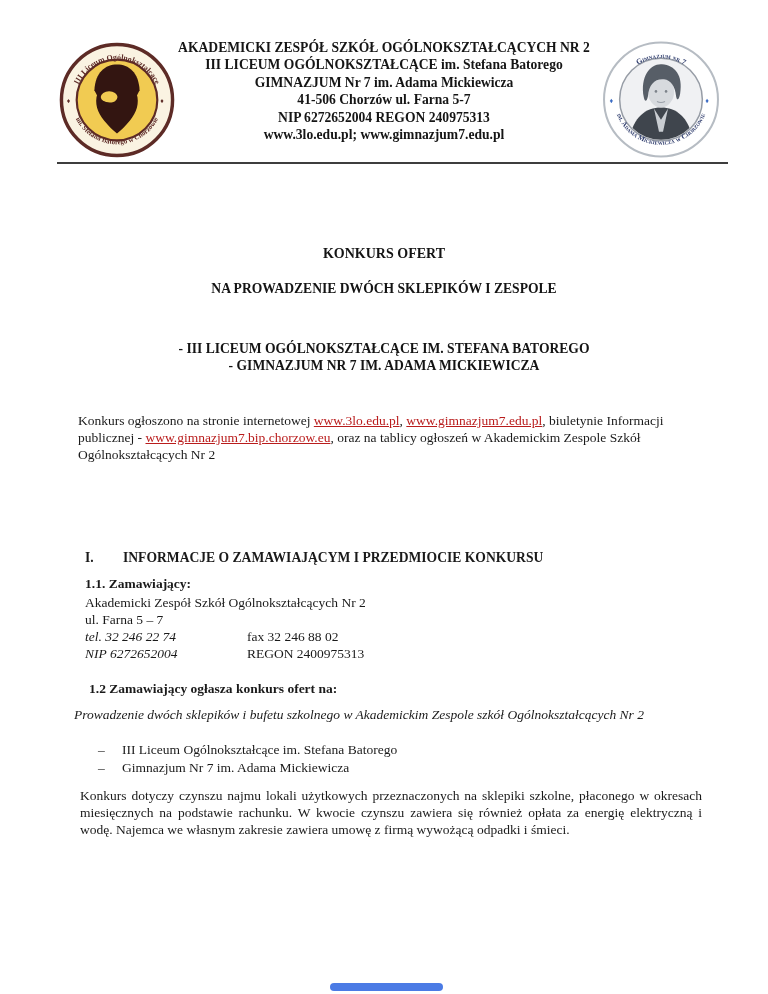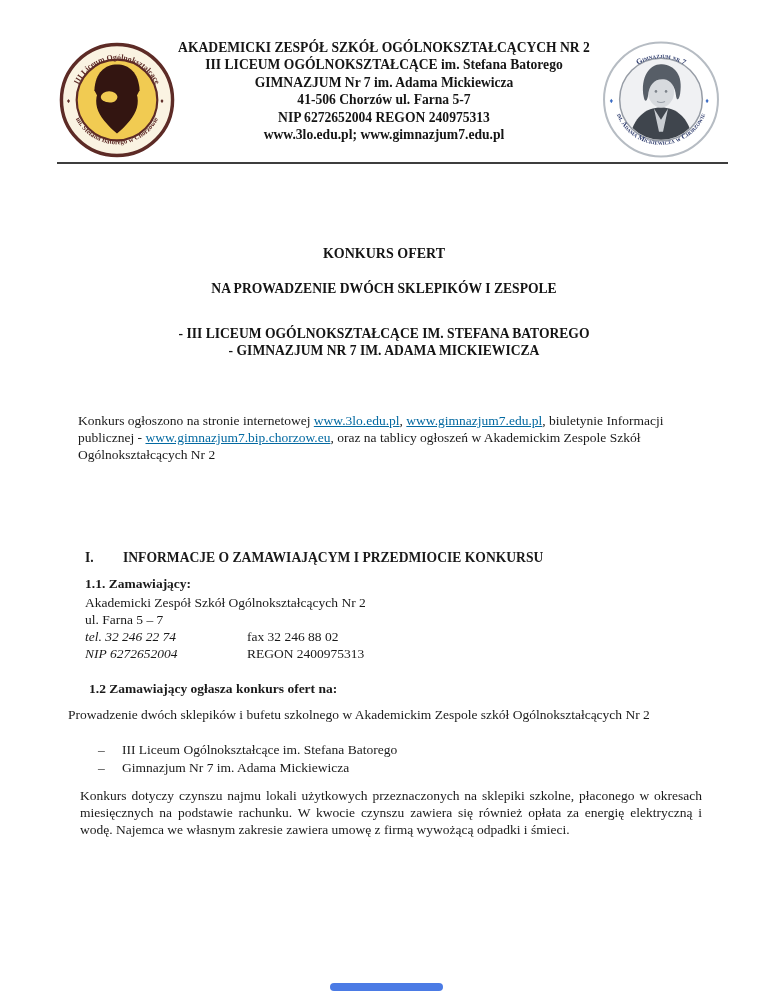--- a/index.html
+++ b/index.html
@@ -13,35 +13,35 @@
   .logo.right{left:600px;top:39px;width:122px;height:121px;}
   .header-text{
     position:absolute;left:154px;top:39px;width:460px;text-align:center;
     font-weight:bold;font-size:13.6px;line-height:17.4px;color:#151515;
   }
   .rule{position:absolute;left:57px;top:162px;width:671px;height:2px;background:#3d3d3d;}
   
   .title-block{position:absolute;left:64px;width:640px;text-align:center;font-weight:bold;color:#141414;}
   .t1{top:245px;font-size:14px;line-height:17px;}
   .t2{top:280px;font-size:13.6px;line-height:17.2px;}
-  .t3{top:325px;font-size:13.6px;line-height:17.2px;}
+  .t3{top:340px;font-size:13.6px;line-height:17.2px;}
   
   .announce{
     position:absolute;left:78px;top:412px;width:628px;
     font-size:13.5px;line-height:17px;
   }
-  .link{color:#0369a1;text-decoration:underline;cursor:pointer;}
+  .link{color:#b91c1c;text-decoration:underline;cursor:pointer;}
   .h-part{position:absolute;left:85px;top:526px;font-weight:bold;font-size:13.6px;}
   .h-sec{position:absolute;left:85px;top:550px;font-weight:bold;font-size:13.6px;}
   .h-sec .roman{display:inline-block;width:38px;}
   .h-11{position:absolute;left:85px;top:576px;font-weight:bold;font-size:13.5px;}
   .addr{position:absolute;left:85px;top:594px;font-size:13.5px;line-height:17px;}
   .contact-row .c-left{display:inline-block;width:162px;font-style:italic;}
   .h-12{position:absolute;left:89px;top:681px;font-weight:bold;font-size:13.5px;}
-  .s12-body{position:absolute;left:68px;top:706px;width:626px;font-size:13.5px;line-height:17px;}
+  .s12-body{position:absolute;left:74px;top:706px;width:626px;font-size:13.5px;line-height:17px;font-style:italic;}
   .list{position:absolute;left:85px;top:741px;font-size:13.5px;line-height:17.5px;}
   .list .li{padding-left:13px;}
   .list .dash{display:inline-block;width:24px;}
   .closing{
     position:absolute;left:80px;top:787px;width:622px;
     font-size:13.5px;line-height:17px;text-align:justify;
   }
   
   .scroll-pill{position:absolute;left:330px;top:983px;width:113px;height:8px;border-radius:4px;background:#4b7be5;}
 </style>

